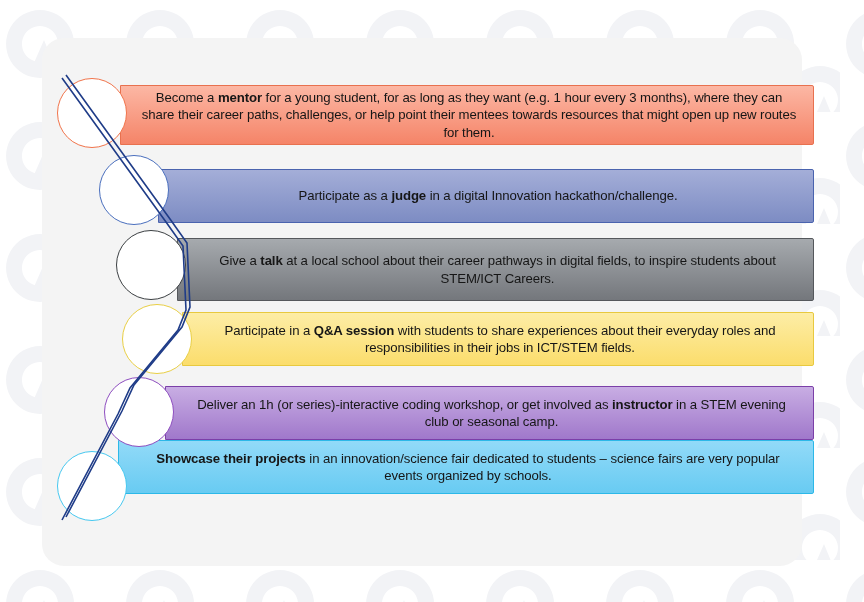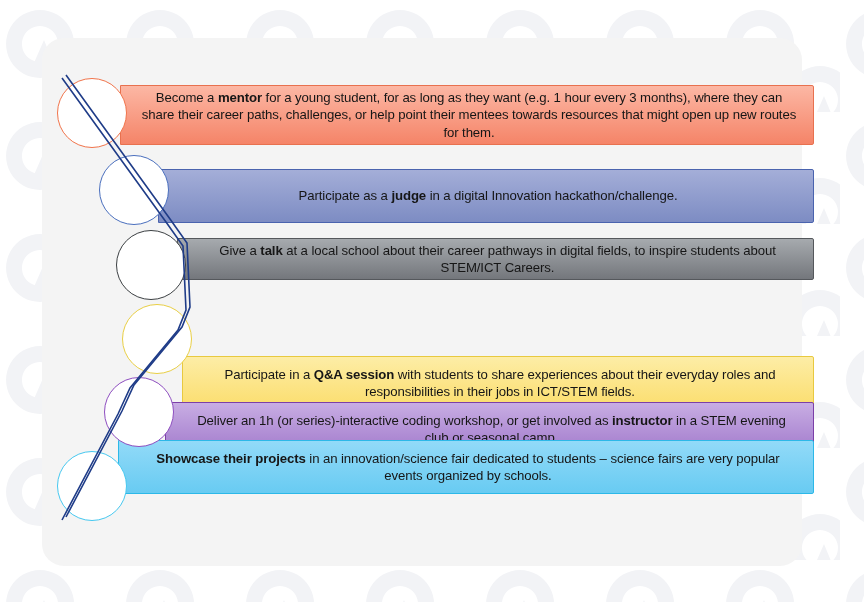--- a/index.html
+++ b/index.html
@@ -139,48 +139,48 @@
                   border:1.5px solid #4a63ae;
                   border-radius:0 2px 2px 0;margin-top:6px;">
         <span class="txt">
           <span>Participate as a </span><b>judge</b><span> in a digital Innovation hackathon/challenge.</span>
         </span>
       </div>
       <div class="circle" style="left:99px; top:155px; width:70px; height:70px; border:1.8px solid #4a6fbe;"></div>
     </div>
 
     <div class="row">
-      <div class="bar" style="left:177px; top:238px; width:637px; height:42px;
+      <div class="bar" style="left:177px; top:238px; width:637px; height:63px;
                   background:linear-gradient(#a6aaae,#74777c);
                   border:1.5px solid #55585c;
                   border-radius:0 2px 2px 0;">
         <span class="txt">
           <span>Give a </span><b>talk</b><span> at a local school about their career pathways in digital fields, to inspire students about STEM/ICT Careers.</span>
         </span>
       </div>
       <div class="circle" style="left:116px; top:230px; width:70px; height:70px; border:1.8px solid #3c4043;"></div>
     </div>
 
     <div class="row">
       <div class="bar" style="left:182px; top:312px; width:632px; height:54px;
                   background:linear-gradient(#fdeda6,#fbdd6c);
                   border:1.5px solid #e8c93f;
-                  border-radius:0 2px 2px 0;margin-top:44px;">
+                  border-radius:0 2px 2px 0;">
         <span class="txt">
           <span>Participate in a </span><b>Q&amp;A session</b><span> with students to share experiences about their everyday roles and responsibilities in their jobs in ICT/STEM fields.</span>
         </span>
       </div>
       <div class="circle" style="left:122px; top:304px; width:70px; height:70px; border:1.8px solid #e9cf45;"></div>
     </div>
 
     <div class="row">
       <div class="bar" style="left:165px; top:386px; width:649px; height:54px;
                   background:linear-gradient(#c8adE3,#a078cb);
                   border:1.5px solid #7b3fa8;
-                  border-radius:0 2px 2px 0;margin-top:16px;">
+                  border-radius:0 2px 2px 0;">
         <span class="txt">
           <span>Deliver an 1h (or series)-interactive coding workshop, or get involved as </span><b>instructor</b><span> in a STEM evening club or seasonal camp.</span>
         </span>
       </div>
       <div class="circle" style="left:104px; top:377px; width:70px; height:70px; border:1.8px solid #8e4ec0;"></div>
     </div>
 
     <div class="row">
       <div class="bar" style="left:118px; top:440px; width:696px; height:54px;
                   background:linear-gradient(#92daf8,#68cbf2);

